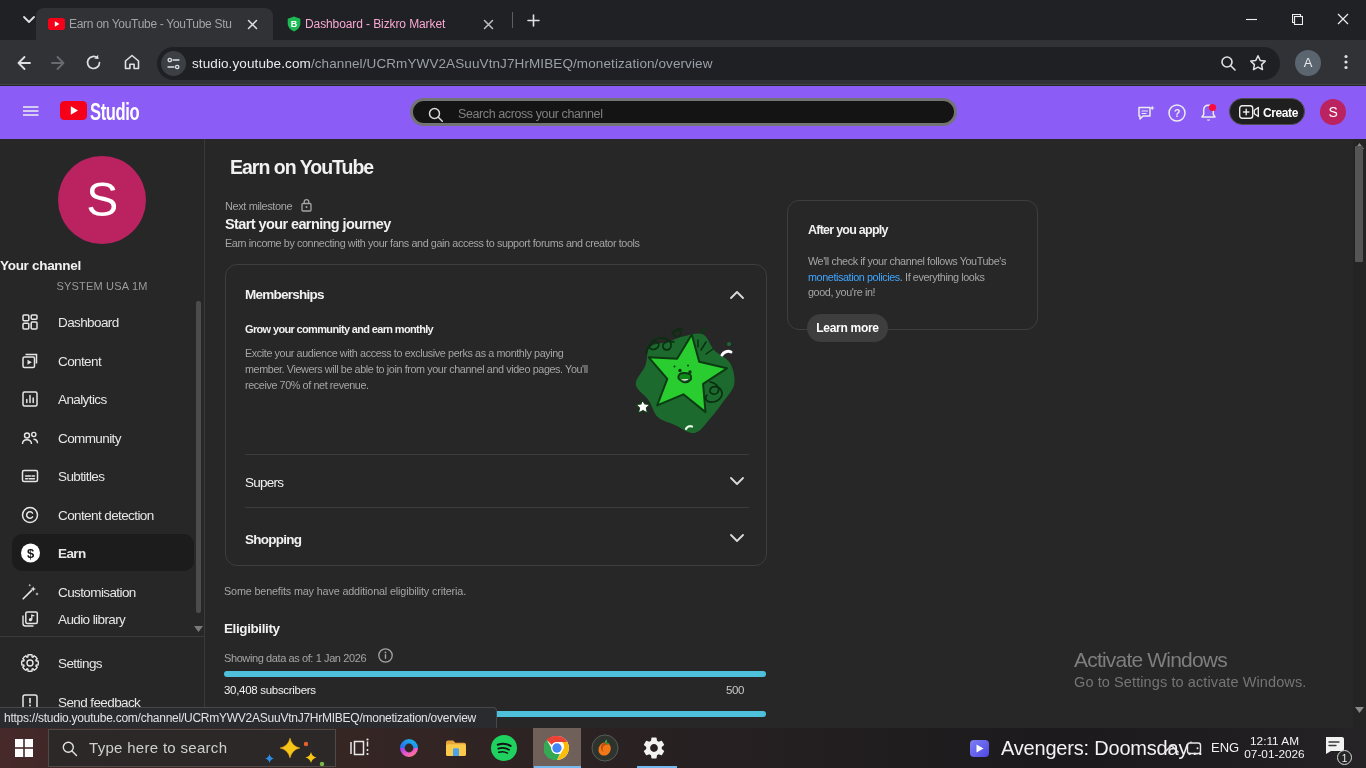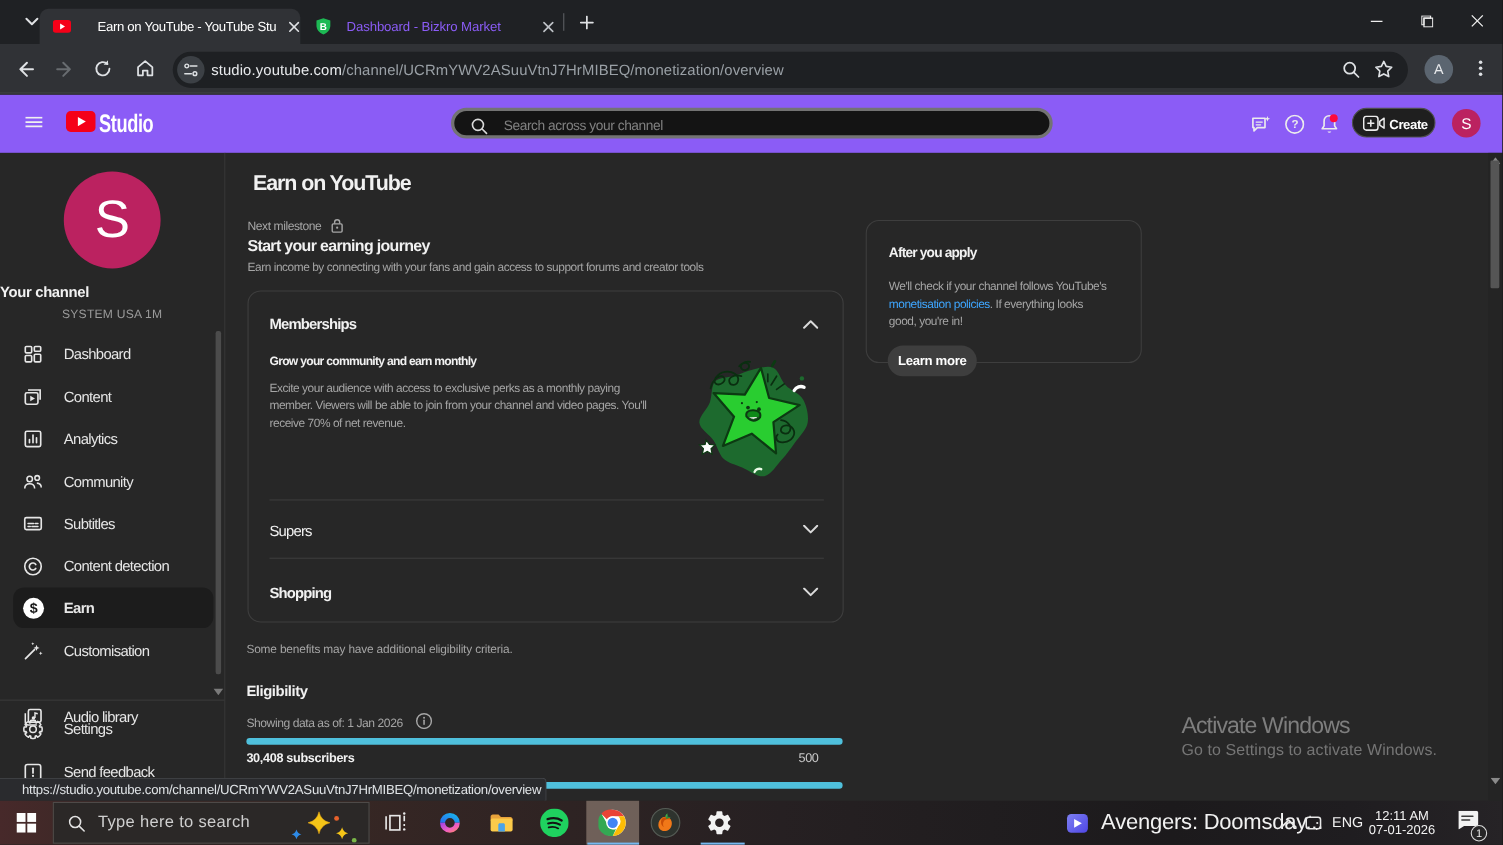--- a/index.html
+++ b/index.html
@@ -35,31 +35,31 @@
 
 <div id="tabstrip">
   <svg class="abs" style="left:22px;top:14px" width="14" height="12" viewBox="0 0 14 12">
         <path d="M2 3l5 5 5-5" stroke="#dfe1e4" stroke-width="1.8" fill="none" stroke-linecap="round" stroke-linejoin="round"></path>
       </svg>
   <div class="tab active" style="left:36px;width:237px">
     <svg style="margin-left:12px" width="17" height="12" viewBox="0 0 17 12">
           <rect width="17" height="12" rx="2.8" fill="#f50018"></rect>
           <path d="M6.8 3.2l4.6 2.8-4.6 2.8z" fill="#fff"></path>
         </svg>
-    <div class="tabtitle" style="margin-left:24px;width:178px;color:#ffffff;letter-spacing:-0.3px">Earn on YouTube - YouTube Stu</div>
+    <div class="tabtitle" style="margin-left:4px;width:178px;color:#a3a3a3;letter-spacing:-0.3px">Earn on YouTube - YouTube Stu</div>
     <svg style="margin-left:0" width="11" height="11" viewBox="0 0 11 11">
           <path d="M1.5 1.5l8 8M9.5 1.5l-8 8" stroke="#dfe1e4" stroke-width="1.5" stroke-linecap="round"></path>
         </svg>
   </div>
   <div class="tab" style="left:276px;width:236px">
     <svg style="margin-left:11px" width="14" height="16" viewBox="0 0 14 16">
           <path d="M7 0.5l6.3 2.2v4.5c0 3.8-2.6 6.6-6.3 8.2C3.3 13.8.7 11 .7 7.2V2.7z" fill="#1db954"></path>
           <text x="7" y="11" font-size="9" font-weight="bold" fill="#fff" text-anchor="middle" font-family="Liberation Sans">B</text>
         </svg>
-    <div class="tabtitle" style="margin-left:14px;width:164px;color:#8b5cf6">Dashboard - Bizkro Market</div>
+    <div class="tabtitle" style="margin-left:4px;width:164px;color:#f9a8d4">Dashboard - Bizkro Market</div>
     <svg style="margin-left:14px" width="11" height="11" viewBox="0 0 11 11">
           <path d="M1.5 1.5l8 8M9.5 1.5l-8 8" stroke="#bdc1c6" stroke-width="1.5" stroke-linecap="round"></path>
         </svg>
   </div>
   <div class="abs" style="left:512px;top:12px;width:1px;height:16px;background:#5b5e62"></div>
   <svg class="abs" style="left:527px;top:14px" width="13" height="13" viewBox="0 0 13 13">
         <path d="M6.5 1v11M1 6.5h11" stroke="#dfe1e4" stroke-width="1.6" stroke-linecap="round"></path>
       </svg>
 
   <div class="wbtn" style="left:1228px">
@@ -232,21 +232,21 @@
     </div>
     <div class="mi" style="top:433.5px">
       <svg class="ic" width="20" height="20" viewBox="0 0 20 20">
             <path d="M3.2 16.8l8.2-8.2" stroke="#e6e6e6" stroke-width="1.6" stroke-linecap="round"></path>
             <path d="M13.2 4.2l.8 2 2 .8-2 .8-.8 2-.8-2-2-.8 2-.8z" fill="#e6e6e6"></path>
             <path d="M17 10.2l.5 1.2 1.2.5-1.2.5-.5 1.2-.5-1.2-1.2-.5 1.2-.5z" fill="#e6e6e6"></path>
             <path d="M9.8 1.8l.4 1 1 .4-1 .4-.4 1-.4-1-1-.4 1-.4z" fill="#e6e6e6"></path>
           </svg>
       <div class="lb">Customisation</div>
     </div>
-    <div class="mi" style="top:494px">
+    <div class="mi" style="top:461px">
       <svg class="ic" width="20" height="20" viewBox="0 0 20 20">
             <path d="M3 6.5v8c0 1.4 1.1 2.5 2.5 2.5h8" fill="none" stroke="#e6e6e6" stroke-width="1.4"></path>
             <rect x="5.8" y="3" width="11.5" height="11.5" rx="1.5" fill="none" stroke="#e6e6e6" stroke-width="1.5"></rect>
             <circle cx="10.4" cy="10.7" r="1.6" fill="#e6e6e6"></circle>
             <path d="M11.8 10.7V6.2l2.5.7" fill="none" stroke="#e6e6e6" stroke-width="1.3"></path>
           </svg>
       <div class="lb">Audio library</div>
     </div>
     <div class="abs" style="left:0;top:497px;width:204px;height:1px;background:#3a3a3a"></div>
     <div class="mi" style="top:505px">
@@ -321,21 +321,21 @@
 
     <div class="abs g" style="left:19px;top:446px;font-size:10.8px;letter-spacing:-0.15px">Some benefits may have additional eligibility criteria.</div>
     <div class="abs w" style="left:19px;top:482px;font-size:13.5px;font-weight:bold;letter-spacing:-0.4px">Eligibility</div>
     <div class="abs g" style="left:19px;top:512.5px;font-size:11px">Showing data as of: 1 Jan 2026</div>
     <svg class="abs" style="left:173px;top:509px" width="15" height="15" viewBox="0 0 15 15">
           <circle cx="7.5" cy="7.5" r="6.7" fill="none" stroke="#a5a5a5" stroke-width="1.3"></circle>
           <path d="M7.5 6.8v3.5" stroke="#a5a5a5" stroke-width="1.4" stroke-linecap="round"></path>
           <circle cx="7.5" cy="4.4" r="0.9" fill="#a5a5a5"></circle>
         </svg>
     <div class="abs" style="left:19px;top:531.5px;width:542px;height:6px;border-radius:3px;background:#4fc0dc"></div>
-    <div class="abs w" style="left:19px;top:544.5px;font-size:11.5px;font-weight:bold;letter-spacing:-0.3px">30,408 subscribers</div>
+    <div class="abs w" style="left:19px;top:544.5px;font-size:11.5px;font-weight:normal;letter-spacing:-0.3px">30,408 subscribers</div>
     <div class="abs" style="left:439px;top:544.5px;width:100px;text-align:right;font-size:11.5px;color:#c9c9c9">500</div>
     <div class="abs" style="left:19px;top:571.5px;width:542px;height:6px;border-radius:3px;background:#4fc0dc"></div>
 
     <div class="card" style="left:582px;top:61px;width:251px;height:130px">
       <div class="abs w" style="left:20px;top:22px;font-size:12.5px;font-weight:bold;letter-spacing:-0.75px">After you apply</div>
       <div class="abs g" style="left:20px;top:53px;font-size:10.8px;line-height:15.5px;white-space:nowrap">We'll check if your channel follows YouTube's<br><span style="color:#3ea6ff">monetisation policies</span>. If everything looks<br>good, you're in!</div>
       <div class="abs" style="left:19px;top:113px;width:81px;height:28px;border-radius:14px;background:#3e3e3e;color:#fff;font-size:12px;font-weight:bold;text-align:center;line-height:28px;letter-spacing:-0.3px">Learn more</div>
     </div>
 
     <div class="abs" style="left:869px;top:509px;font-size:21px;color:#7e7e7e;letter-spacing:-0.8px">Activate Windows</div>
@@ -345,21 +345,21 @@
     <svg class="abs" style="left:1150px;top:4px" width="9" height="6" viewBox="0 0 9 6">
           <path d="M0 6h9L4.5 0z" fill="#8a8a8a"></path>
         </svg>
     <div class="abs" style="left:1150px;top:7px;width:8px;height:116px;background:#555;border-radius:1px"></div>
     <svg class="abs" style="left:1150px;top:568px" width="9" height="6" viewBox="0 0 9 6">
           <path d="M0 0h9L4.5 6z" fill="#8a8a8a"></path>
         </svg>
   </div>
 </div>
 
-<div id="statusbar" class="abs" style="left:0;top:707px;width:497px;height:21px;background:#2a2b2e;border:1px solid #44474b;border-left:none;border-bottom:none;border-radius:0 4px 0 0;color:#dfe3e6;font-size:12px;line-height:20px;padding-left:20px;letter-spacing:-0.25px;z-index:30">https://studio.youtube.com/channel/UCRmYWV2ASuuVtnJ7HrMIBEQ/monetization/overview</div>
+<div id="statusbar" class="abs" style="left:0;top:707px;width:497px;height:21px;background:#2a2b2e;border:1px solid #44474b;border-left:none;border-bottom:none;border-radius:0 4px 0 0;color:#dfe3e6;font-size:12px;line-height:20px;padding-left:4px;letter-spacing:-0.25px;z-index:30">https://studio.youtube.com/channel/UCRmYWV2ASuuVtnJ7HrMIBEQ/monetization/overview</div>
 
 <div id="taskbar" class="abs" style="left:0;top:728px;width:1366px;height:40px;background:linear-gradient(90deg,#47292a 0%,#3c2826 6%,#372724 22%,#2e2323 38%,#262022 52%,#201d1f 66%,#1c1a1c 78%,#1f1d20 90%,#262326 100%);z-index:40">
   <svg class="abs" style="left:15px;top:11px" width="18" height="18" viewBox="0 0 18 18">
         <g fill="#fdfdfd">
           <rect x="0" y="0" width="8.2" height="8.2"></rect>
           <rect x="9.8" y="0" width="8.2" height="8.2"></rect>
           <rect x="0" y="9.8" width="8.2" height="8.2"></rect>
           <rect x="9.8" y="9.8" width="8.2" height="8.2"></rect>
         </g>
       </svg>

